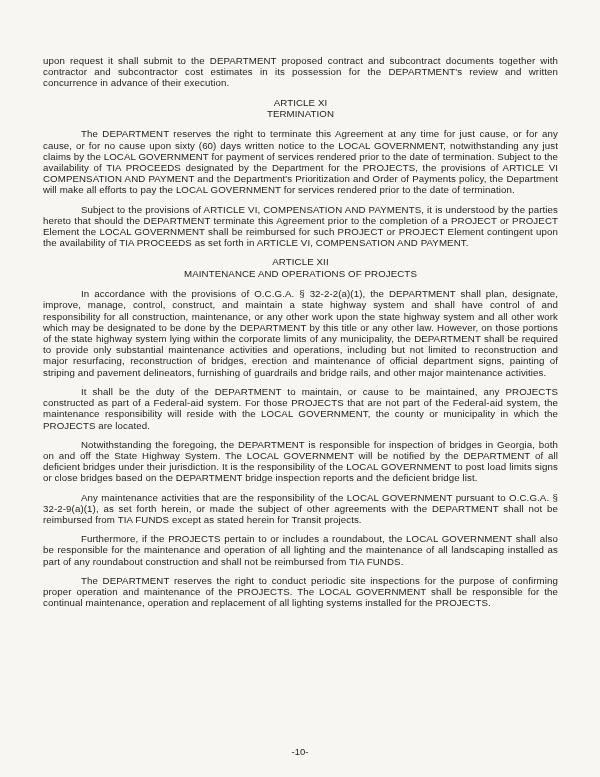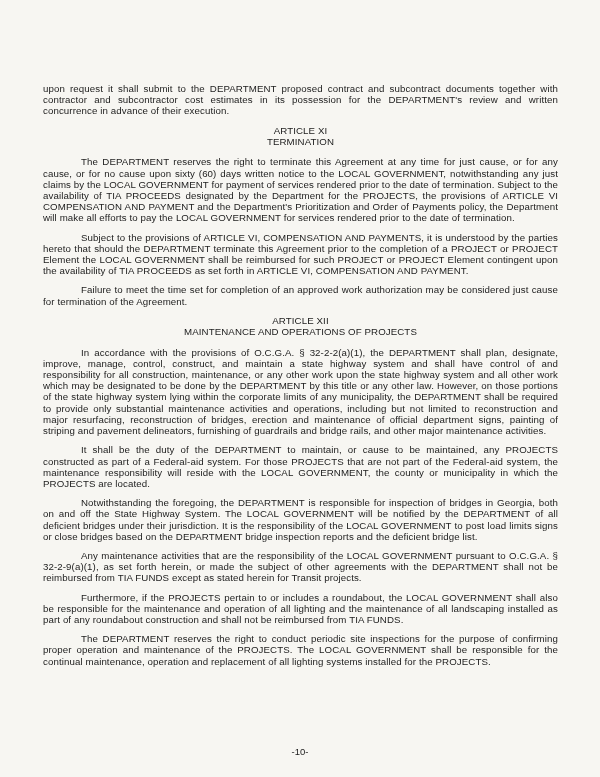--- a/index.html
+++ b/index.html
@@ -8,21 +8,21 @@
     height: 777px;
     background: #e9e8e4;
     font-family: "Liberation Sans", sans-serif;
   }
   .page {
     box-sizing: border-box;
     width: 600px;
     height: 777px;
     background: #f7f6f2;
     position: relative;
-    padding: 83px 42px 0 43px;
+    padding: 55px 42px 0 43px;
     color: #1c1c1c;
   }
   .doc-body {
     font-size: 9.7px;
     line-height: 11.2px;
     text-align: justify;
     letter-spacing: 0.1px;
   }
   .para {
     margin: 0 0 8px 0;
@@ -57,21 +57,20 @@
 
     <p class="para no-indent">upon request it shall submit to the DEPARTMENT proposed contract and subcontract documents together with contractor and subcontractor cost estimates in its possession for the DEPARTMENT's review and written concurrence in advance of their execution.</p>
 
     <div class="heading">
       <div class="heading-line">ARTICLE XI</div>
       <div class="heading-line">TERMINATION</div>
     </div>
 
     <p class="para">The DEPARTMENT reserves the right to terminate this Agreement at any time for just cause, or for any cause, or for no cause upon sixty (60) days written notice to the LOCAL GOVERNMENT, notwithstanding any just claims by the LOCAL GOVERNMENT for payment of services rendered prior to the date of termination.  Subject to the availability of TIA PROCEEDS designated by the Department for the PROJECTS, the provisions of ARTICLE VI COMPENSATION AND PAYMENT and the Department's Prioritization and Order of Payments policy, the Department will make all efforts to pay the LOCAL GOVERNMENT for services rendered prior to the date of termination.</p>
     <p class="para">Subject to the provisions of ARTICLE VI, COMPENSATION AND PAYMENTS, it is understood by the parties hereto that should the DEPARTMENT terminate this Agreement prior to the completion of a PROJECT or PROJECT Element the LOCAL GOVERNMENT shall be reimbursed for such PROJECT or PROJECT Element contingent upon the availability of TIA PROCEEDS as set forth in ARTICLE VI, COMPENSATION AND PAYMENT.</p>
-    <p class="para">Failure to meet the time set for completion of an approved work authorization may be considered just cause for termination of the Agreement.</p>
 
     <div class="heading">
       <div class="heading-line">ARTICLE XII</div>
       <div class="heading-line">MAINTENANCE AND OPERATIONS OF PROJECTS</div>
     </div>
 
     <p class="para">In accordance with the provisions of O.C.G.A. § 32-2-2(a)(1), the DEPARTMENT shall plan, designate, improve, manage, control, construct, and maintain a state highway system and shall have control of and responsibility for all construction, maintenance, or any other work upon the state highway system and all other work which may be designated to be done by the DEPARTMENT by this title or any other law.  However, on those portions of the state highway system lying within the corporate limits of any municipality, the DEPARTMENT shall be required to provide only substantial maintenance activities and operations, including but not limited to reconstruction and major resurfacing, reconstruction of bridges, erection and maintenance of official department signs, painting of striping and pavement delineators, furnishing of guardrails and bridge rails, and other major maintenance activities.</p>
     <p class="para">It shall be the duty of the DEPARTMENT to maintain, or cause to be maintained, any PROJECTS constructed as part of a Federal-aid system.  For those PROJECTS that are not part of the Federal-aid system, the maintenance responsibility will reside with the LOCAL GOVERNMENT, the county or municipality in which the PROJECTS are located.</p>
     <p class="para">Notwithstanding the foregoing, the DEPARTMENT is responsible for inspection of bridges in Georgia, both on and off the State Highway System.  The LOCAL GOVERNMENT will be notified by the DEPARTMENT of all deficient bridges under their jurisdiction.  It is the responsibility of the LOCAL GOVERNMENT to post load limits signs or close bridges based on the DEPARTMENT bridge inspection reports and the deficient bridge list.</p>
     <p class="para">Any maintenance activities that are the responsibility of the LOCAL GOVERNMENT pursuant to O.C.G.A. § 32-2-9(a)(1), as set forth herein, or made the subject of other agreements with the DEPARTMENT shall not be reimbursed from TIA FUNDS except as stated herein for Transit projects.</p>

